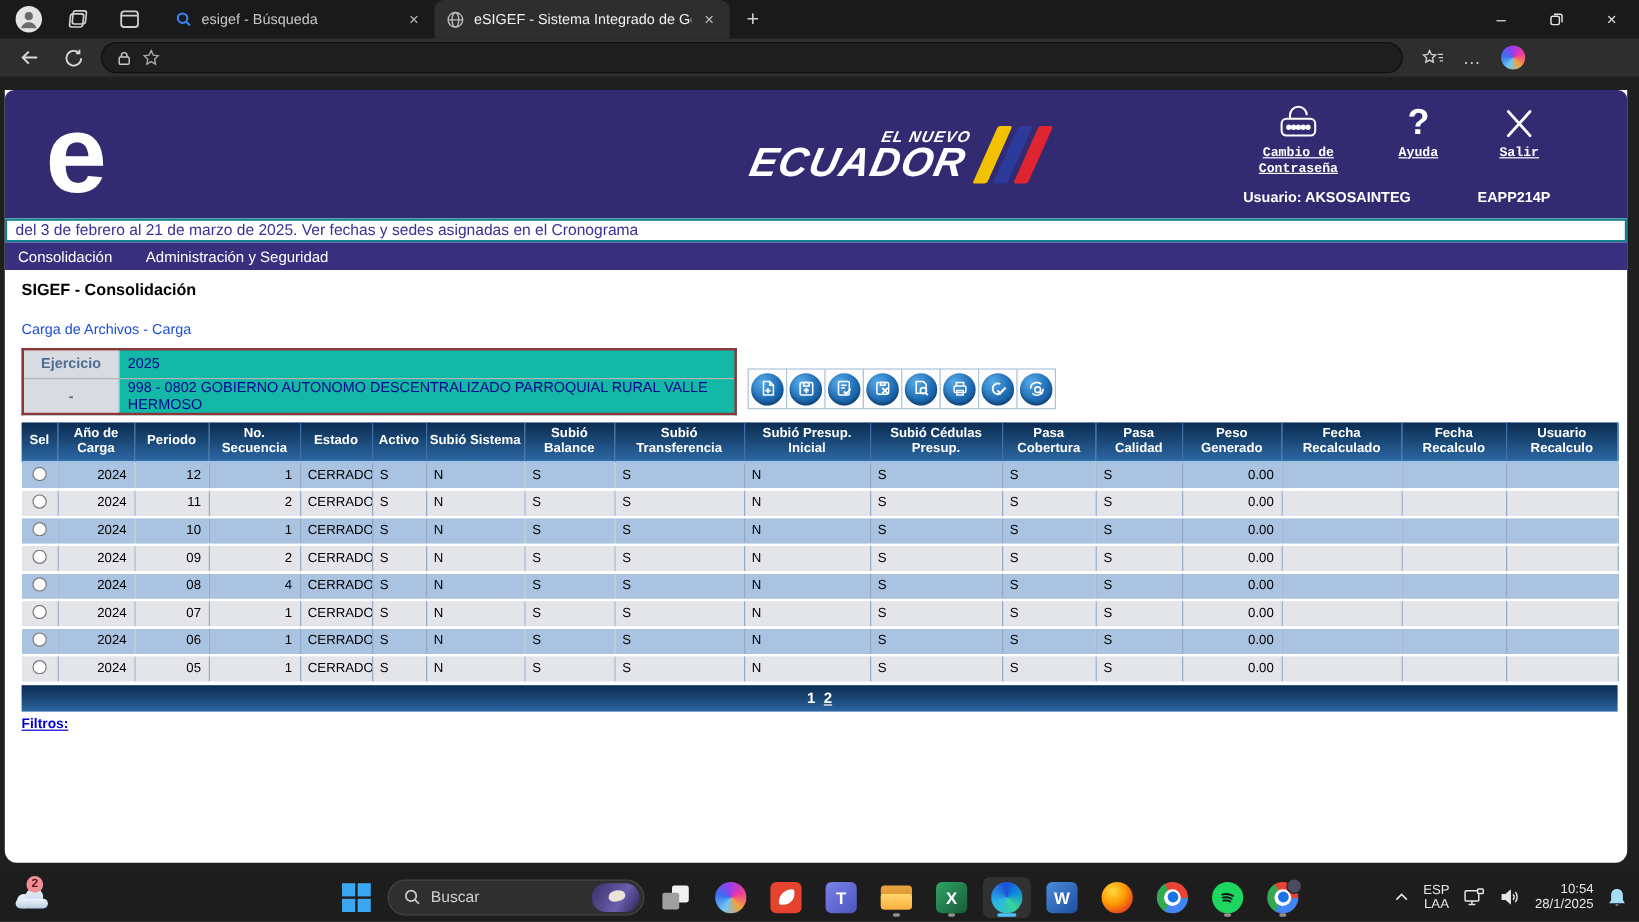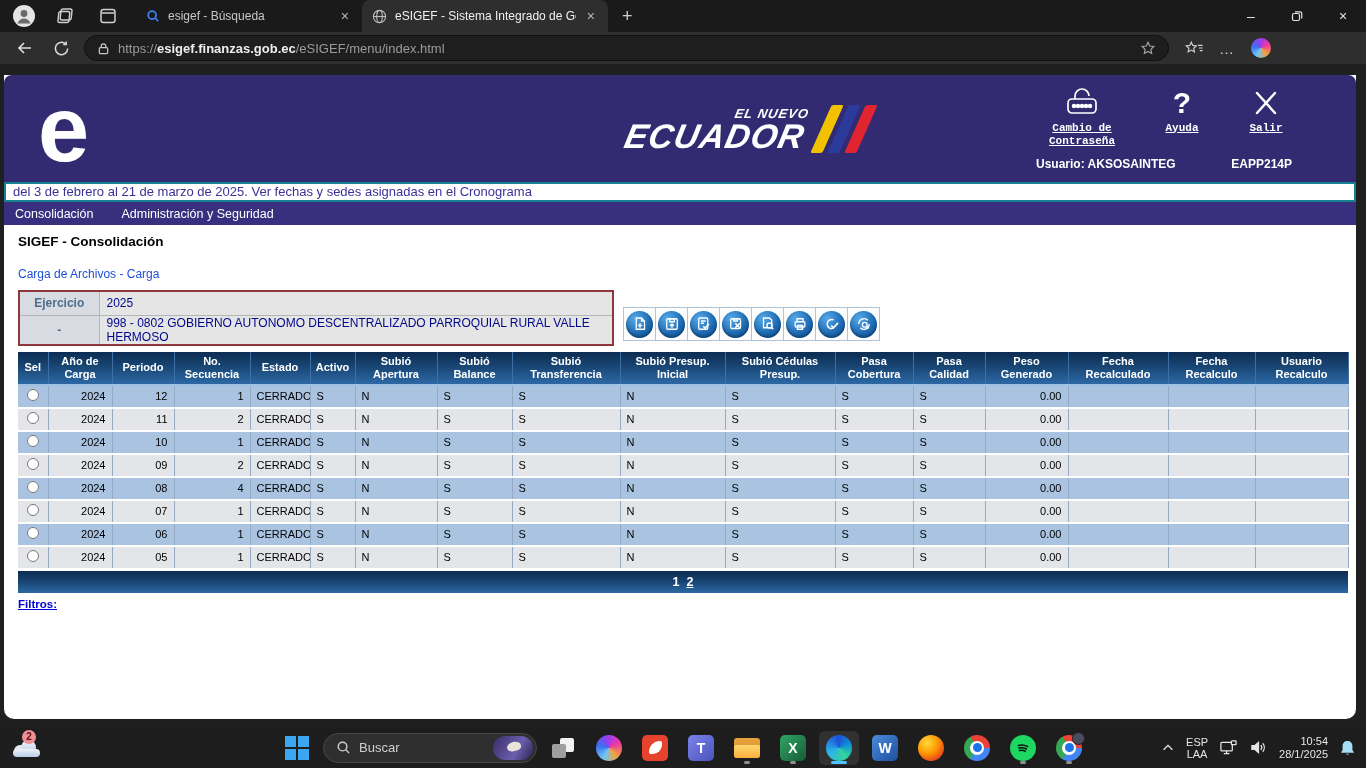--- a/index.html
+++ b/index.html
@@ -54,21 +54,21 @@
   .marquee { height:20px; border:2px solid #15808f; background:#fff; color:#3a3297; font-size:13px; line-height:16px; padding-left:7px; white-space:nowrap; overflow:hidden; }
   .menubar { height:23px; background:#38307e; display:flex; align-items:center; gap:28px; padding:0 11px; }
   .menubar span { color:#fff; font-size:12.5px; cursor:pointer; }
 
   
   .content { padding:9px 8px 0 14px; }
   .pg-title { font-size:13.5px; font-weight:800; color:#000; }
   .pg-sub { font-size:12px; color:#1d4ed8; margin:18px 0 9px; }
 
   .form-block { display:flex; }
-  .form-table { width:596px; border:2px solid #8e3639; border-collapse:collapse; background:#e5e5e5; }
+  .form-table { width:596px; border:2px solid #8e3639; border-collapse:collapse; background:#14b8a6; }
   .form-table td { height:24px; font-size:12px; border-bottom:1px solid #b5b5b5; }
   .form-table tr:last-child td { border-bottom:none; }
   .form-table .f-label { width:80px; background:#d8dce2; color:#4f6d8f; font-weight:700; text-align:center; border-right:1px solid #b5b5b5; }
   .form-table .f-value { color:#00068c; padding-left:7px; }
 
   .toolbar { display:flex; margin:17px 0 0 10px; }
   .tbbtn { width:33px; height:34px; background:#fdfdfd; border:1px solid #aec4da; display:flex; align-items:center; justify-content:center; cursor:pointer; margin-left:-1px; }
   .tb-circle { width:27px; height:27px; border-radius:50%; background:radial-gradient(circle at 34% 28%, #56a9e8 0%, #1f6cb4 55%, #0a4a8c 100%); display:flex; align-items:center; justify-content:center; box-shadow:inset 0 -2px 3px rgba(0,0,0,.3); }
 
   
@@ -177,21 +177,20 @@
     <svg width="17" height="17" viewBox="0 0 18 18" fill="none" stroke="#dadada" stroke-width="1.6">
         <path d="M15.5 9a6.5 6.5 0 1 1-2-4.7"></path>
         <path d="M14 1.5v3.2h-3.2"></path>
       </svg>
   </span>
   <div class="url-pill">
     <svg width="13" height="13" viewBox="0 0 14 14" fill="none" stroke="#c9c9c9" stroke-width="1.3">
         <rect x="2.5" y="6" width="9" height="6.5" rx="1.2"></rect>
         <path d="M4.5 6V4.5a2.5 2.5 0 0 1 5 0V6"></path>
       </svg>
-    <span class="url-text"><span>https://</span><b>esigef.finanzas.gob.ec</b><span>/eSIGEF/menu/index.html</span></span>
     <svg width="16" height="16" viewBox="0 0 18 18" fill="none" stroke="#a8a8a8" stroke-width="1.3">
         <path d="M9 2.5l2 4.2 4.6.6-3.4 3.2.9 4.6L9 12.8l-4.1 2.3.9-4.6L2.4 7.3 7 6.7z"></path>
       </svg>
   </div>
   <div class="after-url">
     <svg width="18" height="18" viewBox="0 0 20 18" fill="none" stroke="#cfcfcf" stroke-width="1.3">
         <path d="M7 2.5l1.7 3.6 3.9.5-2.9 2.7.8 3.9L7 11.3l-3.5 1.9.8-3.9L1.4 6.6l3.9-.5z"></path>
         <path d="M14.5 6h5M15.5 9h4M16.5 12h3"></path>
       </svg>
     <span style="font-size:15px;color:#cfcfcf;letter-spacing:1px;cursor:pointer;">…</span>
@@ -373,21 +372,21 @@
             <col style="width: 93px;">
           </colgroup>
       <thead>
             <tr id="grid-head">
               <th>Sel</th>
               <th>Año de Carga</th>
               <th>Periodo</th>
               <th>No. Secuencia</th>
               <th>Estado</th>
               <th>Activo</th>
-              <th>Subió Apertura</th>
+              <th>Subió Sistema</th>
               <th>Subió Balance</th>
               <th>Subió Transferencia</th>
               <th>Subió Presup. Inicial</th>
               <th>Subió Cédulas Presup.</th>
               <th>Pasa Cobertura</th>
               <th>Pasa Calidad</th>
               <th>Peso Generado</th>
               <th>Fecha Recalculado</th>
               <th>Fecha Recalculo</th>
               <th>Usuario Recalculo</th>

